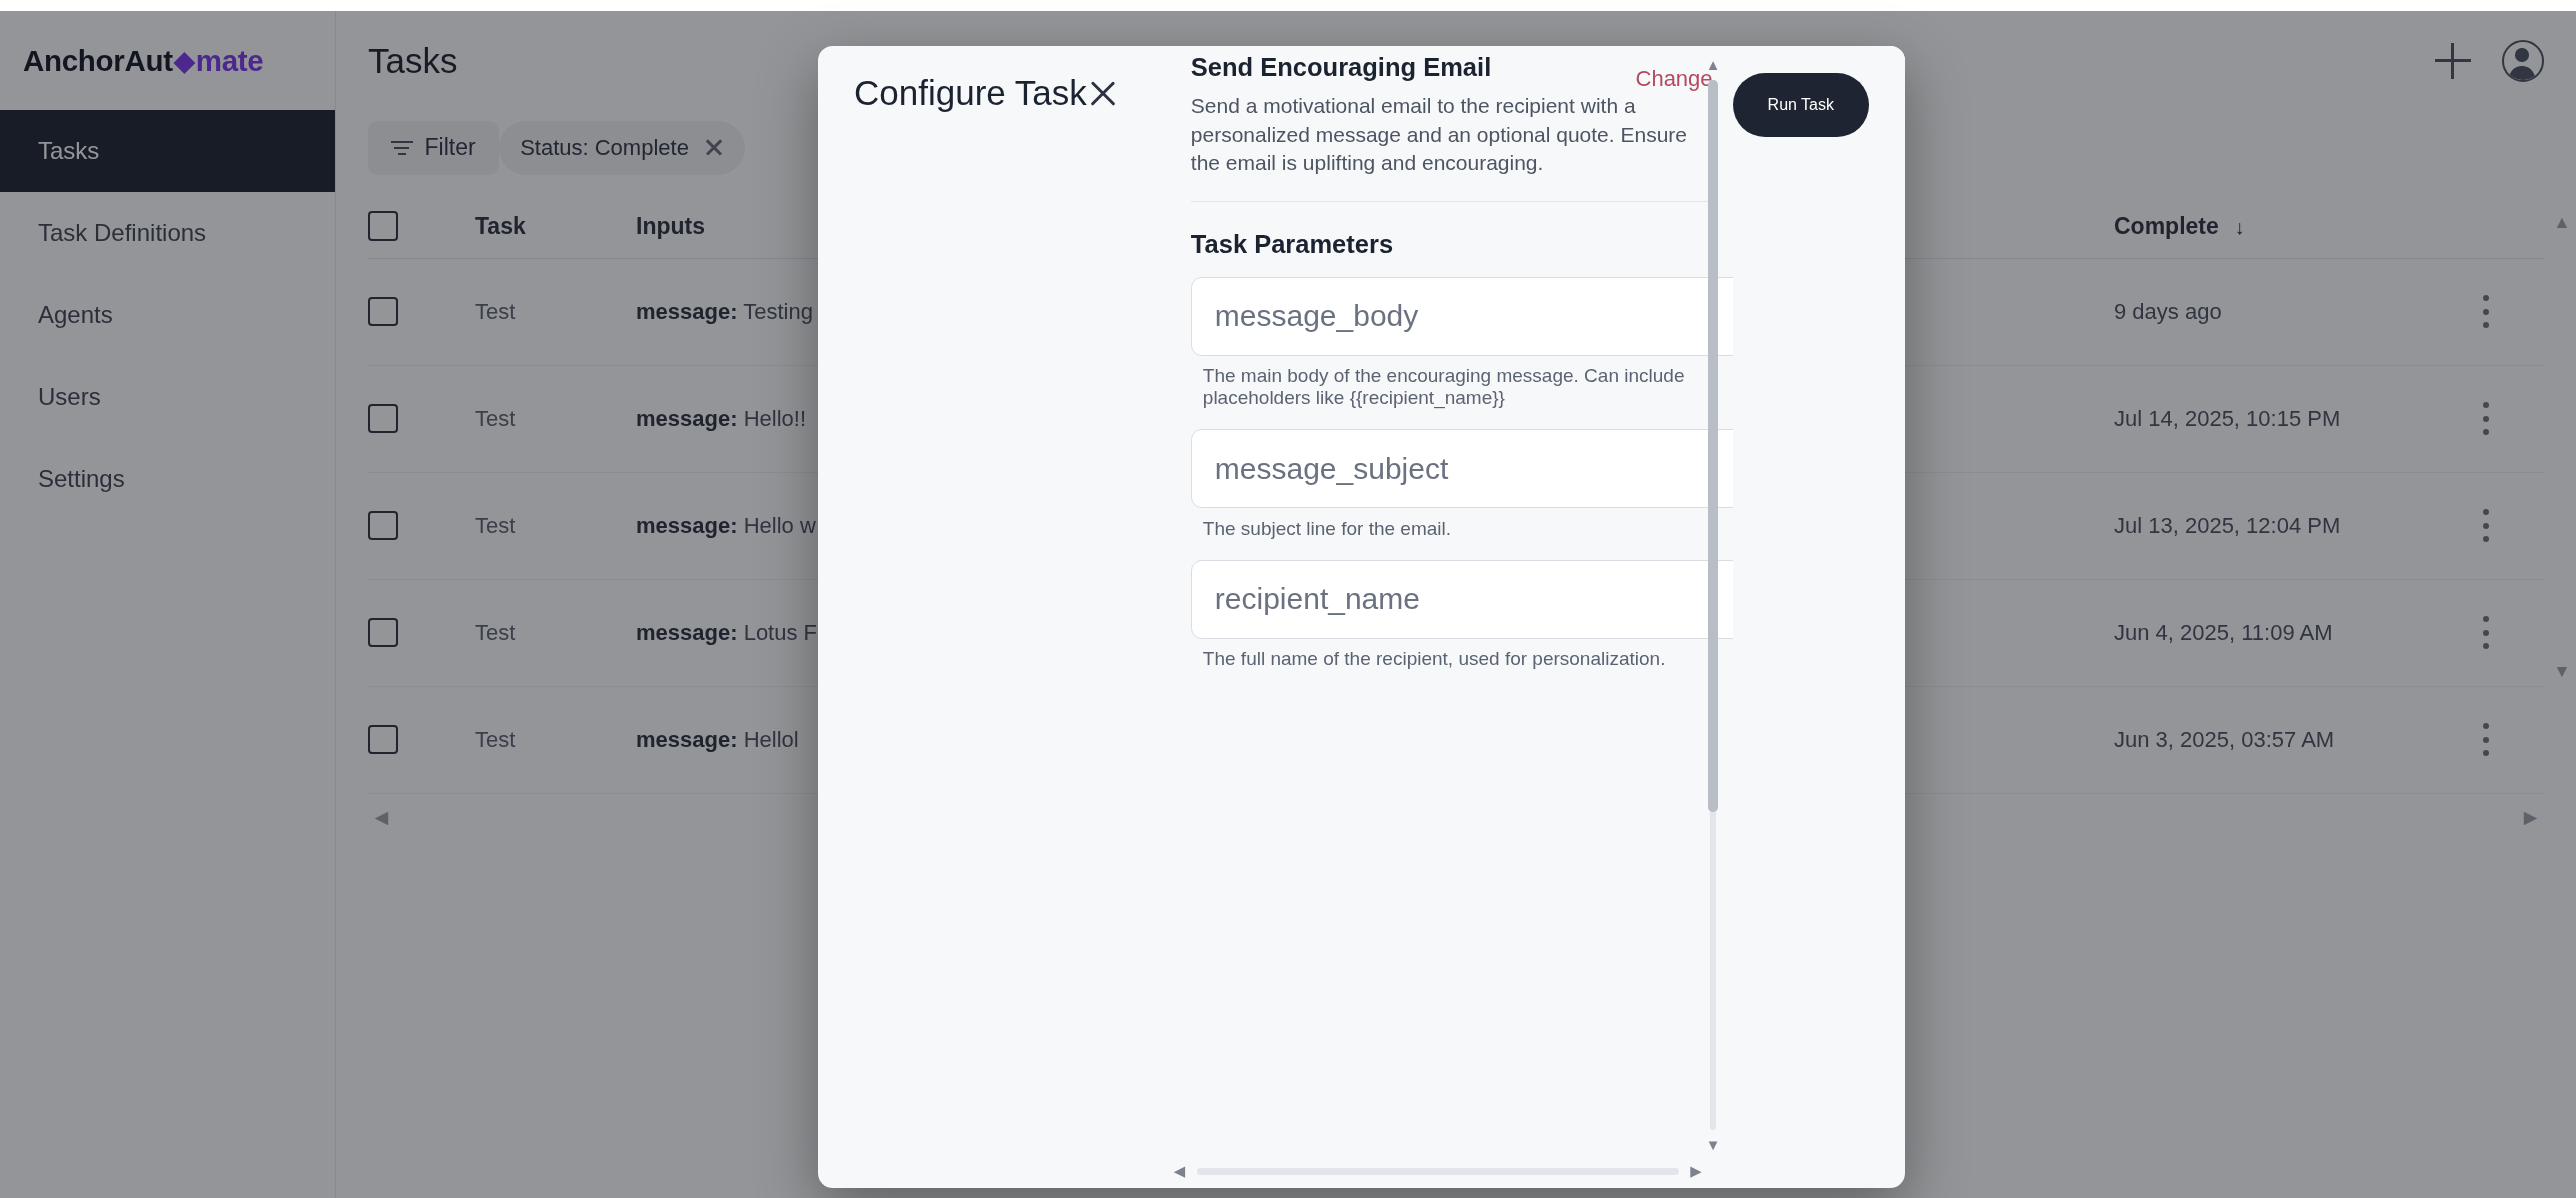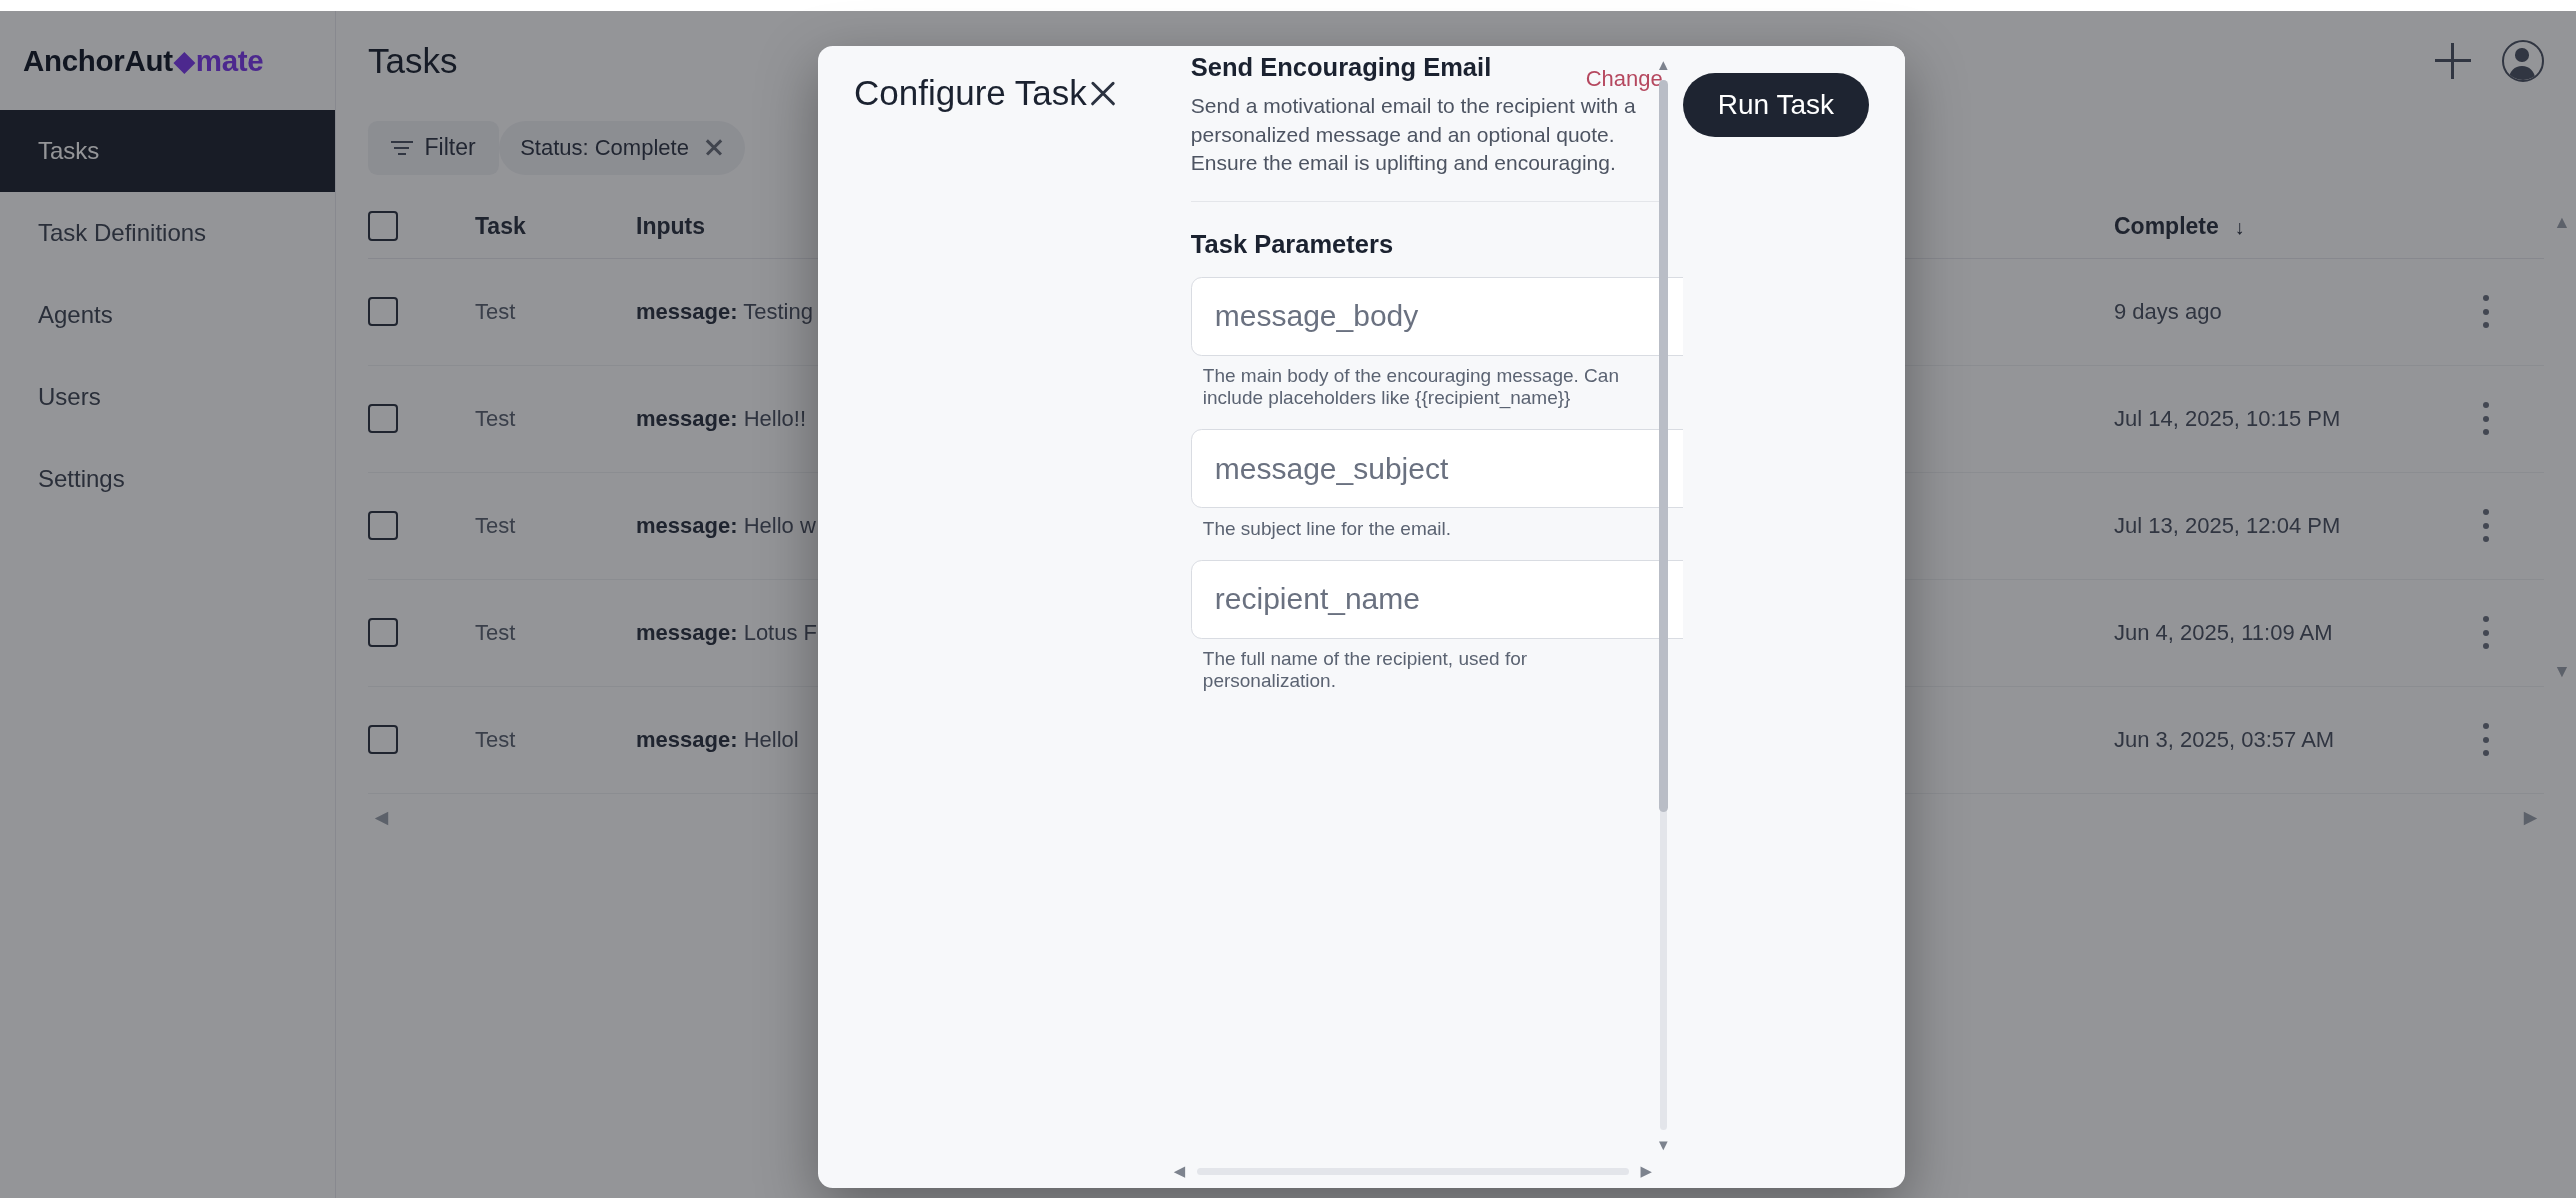--- a/index.html
+++ b/index.html
@@ -307,21 +307,21 @@
     padding-right: 36px;
     background: #f7f8fa;
   }
   .run-btn {
     height: 64px;
     padding: 0 35px;
     background: #1e2431;
     color: #ffffff;
     border: none;
     border-radius: 32px;
-    font-size: 28px;
+    font-size: 16px;
     font-family: "Liberation Sans", sans-serif;
   }
 </style>
 </head>
 <body>
 
 <div class="app">
 
   <div class="sidebar">
     <div class="brand">

